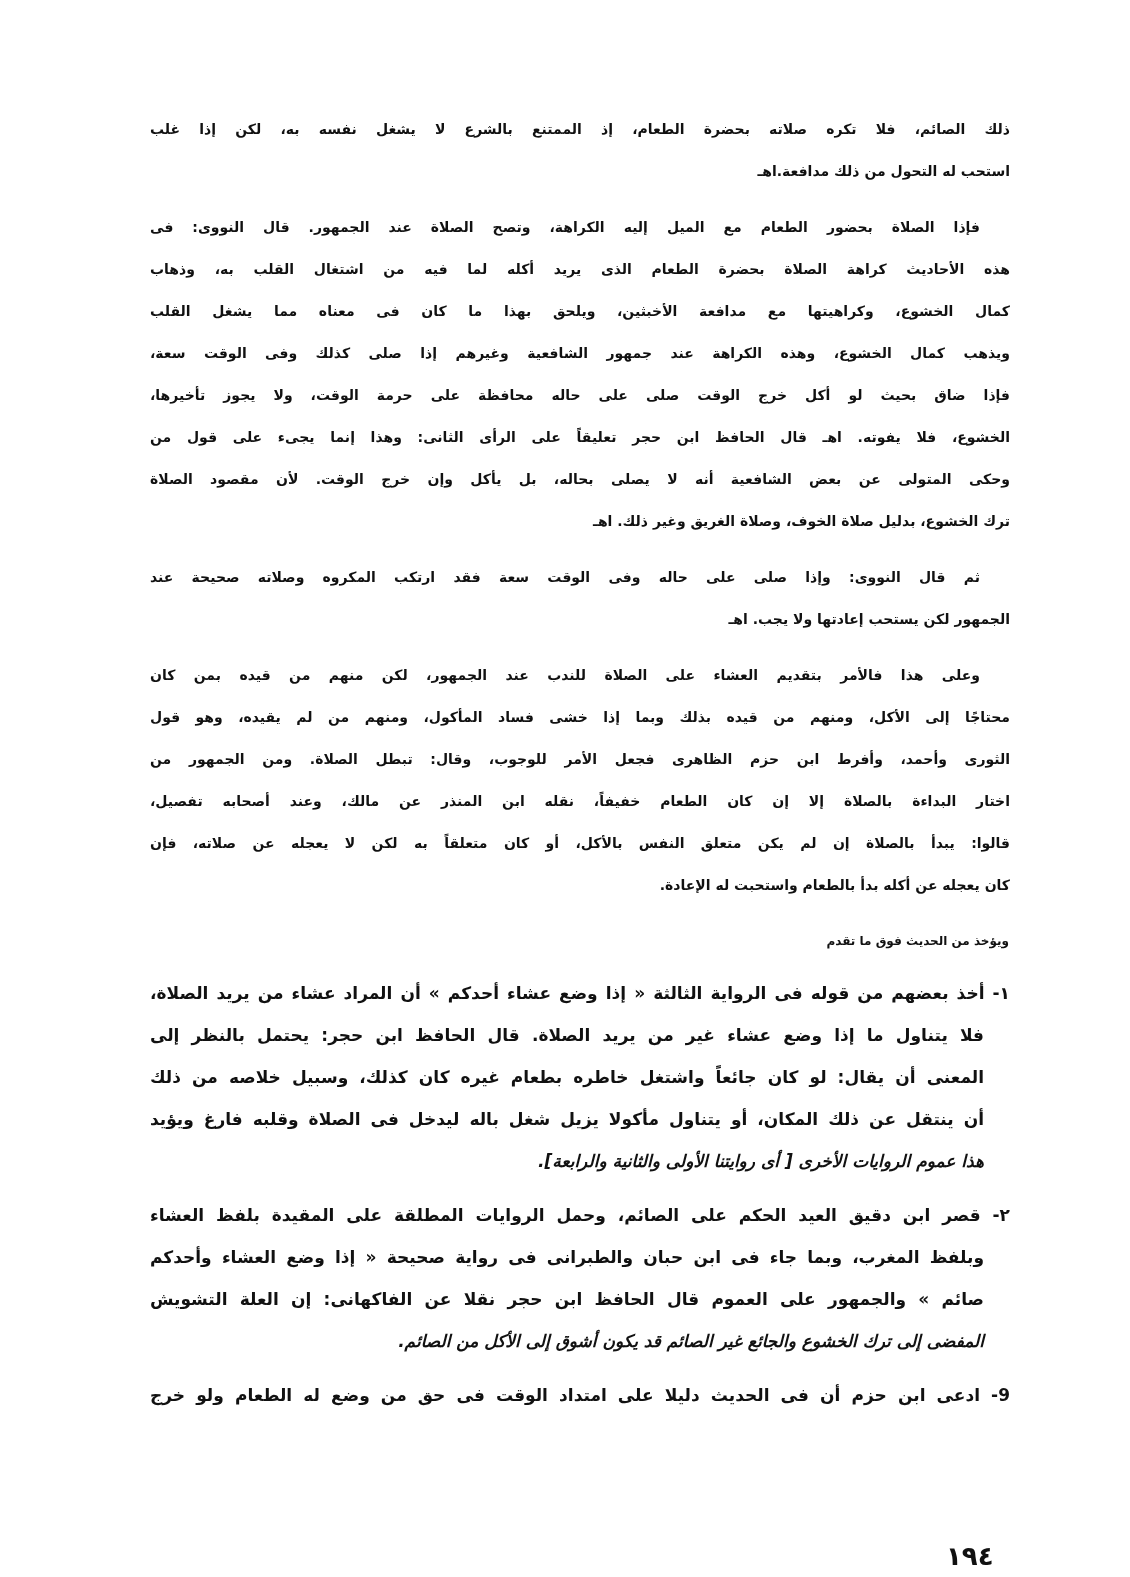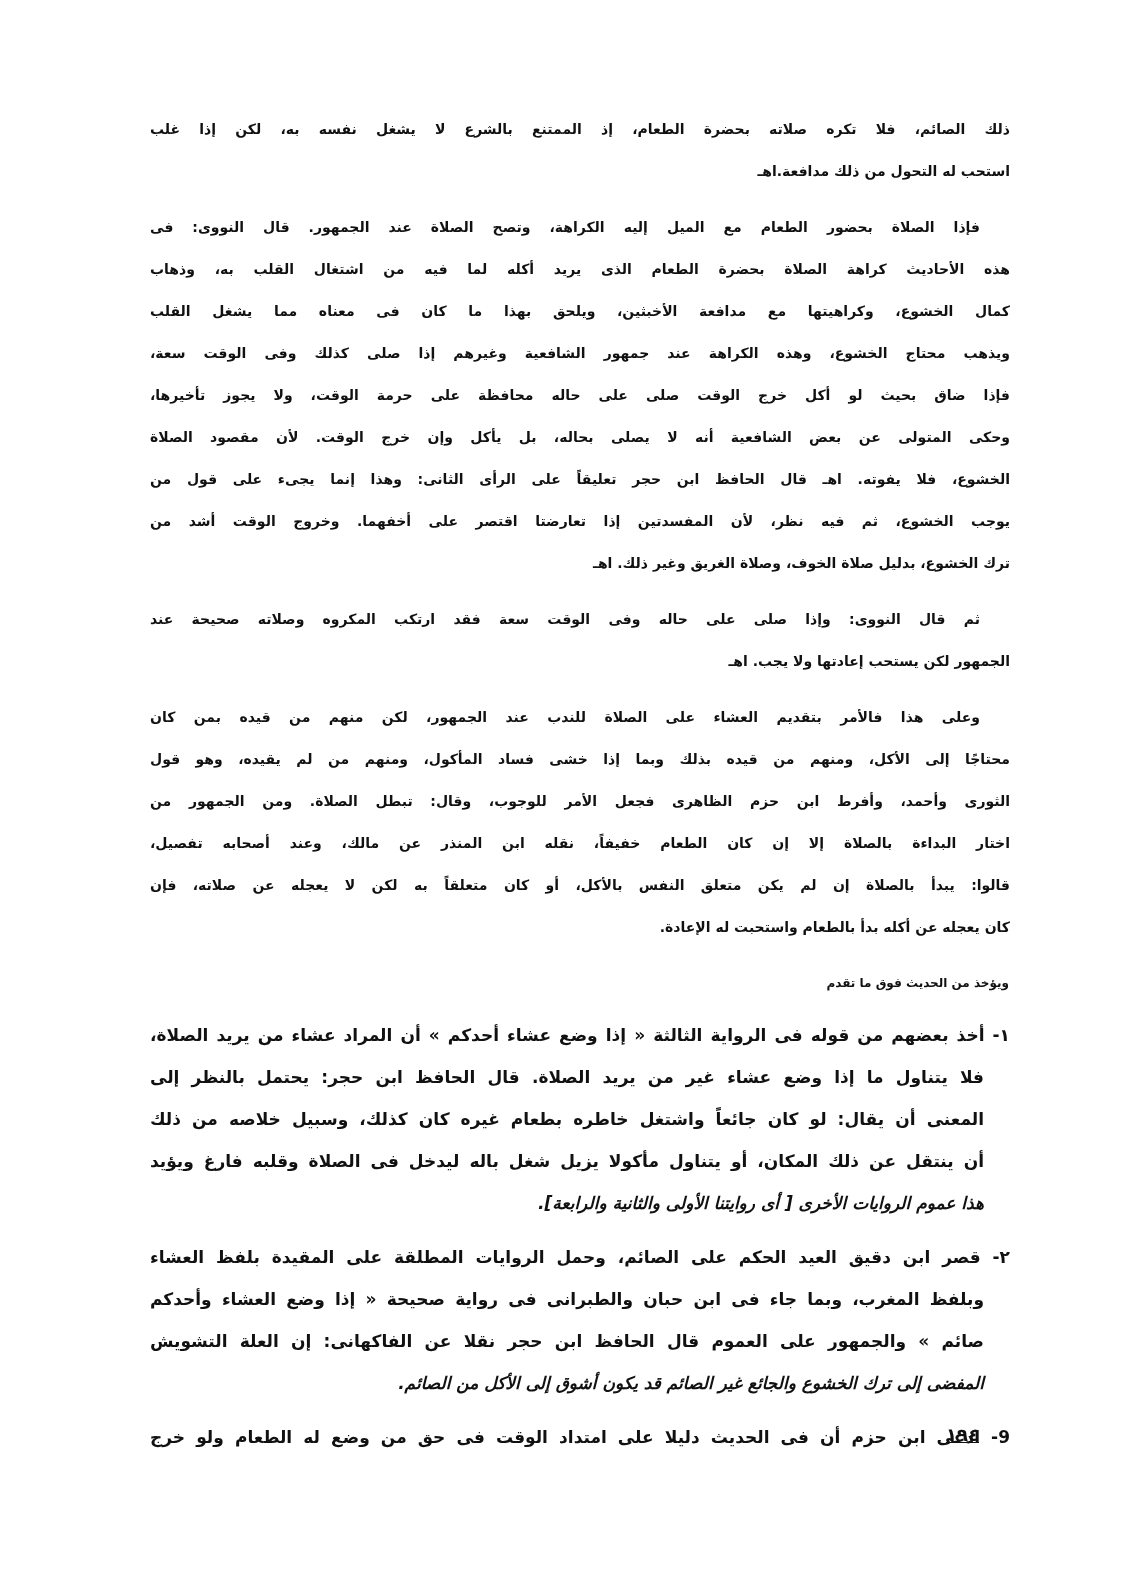--- a/index.html
+++ b/index.html
@@ -64,47 +64,45 @@
   .list-item .line.first {
     padding-right: 0;
   }
   .list-item .line.last {
     text-align-last: right;
     font-style: italic;
   }
   .page-number {
     position: absolute;
     left: 946px;
-    top: 1424px;
-    font-size: 18px;
+    top: 1541px;
+    font-size: 26px;
     font-weight: bold;
     direction: rtl;
     letter-spacing: 2px;
-    text-decoration: underline;
   }
 </style>
 </head>
 <body>
 
 <div class="page">
 
   <div class="para">
     <span class="line">ذلك الصائم، فلا تكره صلاته بحضرة الطعام، إذ الممتنع بالشرع لا يشغل نفسه به، لكن إذا غلب</span>
     <span class="line last">استحب له التحول من ذلك مدافعة.اهـ</span>
   </div>
 
   <div class="para indent-first">
     <span class="line">فإذا الصلاة بحضور الطعام مع الميل إليه الكراهة، وتصح الصلاة عند الجمهور. قال النووى: فى</span>
     <span class="line">هذه الأحاديث كراهة الصلاة بحضرة الطعام الذى يريد أكله لما فيه من اشتغال القلب به، وذهاب</span>
     <span class="line">كمال الخشوع، وكراهيتها مع مدافعة الأخبثين، ويلحق بهذا ما كان فى معناه مما يشغل القلب</span>
-    <span class="line">ويذهب محتاج الخشوع، وهذه الكراهة عند جمهور الشافعية وغيرهم إذا صلى كذلك وفى الوقت سعة،</span>
+    <span class="line">ويذهب كمال الخشوع، وهذه الكراهة عند جمهور الشافعية وغيرهم إذا صلى كذلك وفى الوقت سعة،</span>
     <span class="line">فإذا ضاق بحيث لو أكل خرج الوقت صلى على حاله محافظة على حرمة الوقت، ولا يجوز تأخيرها،</span>
+    <span class="line">الخشوع، فلا يفوته. اهـ قال الحافظ ابن حجر تعليقاً على الرأى الثانى: وهذا إنما يجىء على قول من</span>
     <span class="line">وحكى المتولى عن بعض الشافعية أنه لا يصلى بحاله، بل يأكل وإن خرج الوقت. لأن مقصود الصلاة</span>
-    <span class="line">الخشوع، فلا يفوته. اهـ قال الحافظ ابن حجر تعليقاً على الرأى الثانى: وهذا إنما يجىء على قول من</span>
-    <span class="line">يوجب الخشوع، ثم فيه نظر، لأن المفسدتين إذا تعارضتا اقتصر على أخفهما. وخروج الوقت أشد من</span>
     <span class="line last">ترك الخشوع، بدليل صلاة الخوف، وصلاة الغريق وغير ذلك. اهـ</span>
   </div>
 
   <div class="para indent-first">
     <span class="line">ثم قال النووى: وإذا صلى على حاله وفى الوقت سعة فقد ارتكب المكروه وصلاته صحيحة عند</span>
     <span class="line last">الجمهور لكن يستحب إعادتها ولا يجب. اهـ</span>
   </div>
 
   <div class="para indent-first">
     <span class="line">وعلى هذا فالأمر بتقديم العشاء على الصلاة للندب عند الجمهور، لكن منهم من قيده بمن كان</span>

